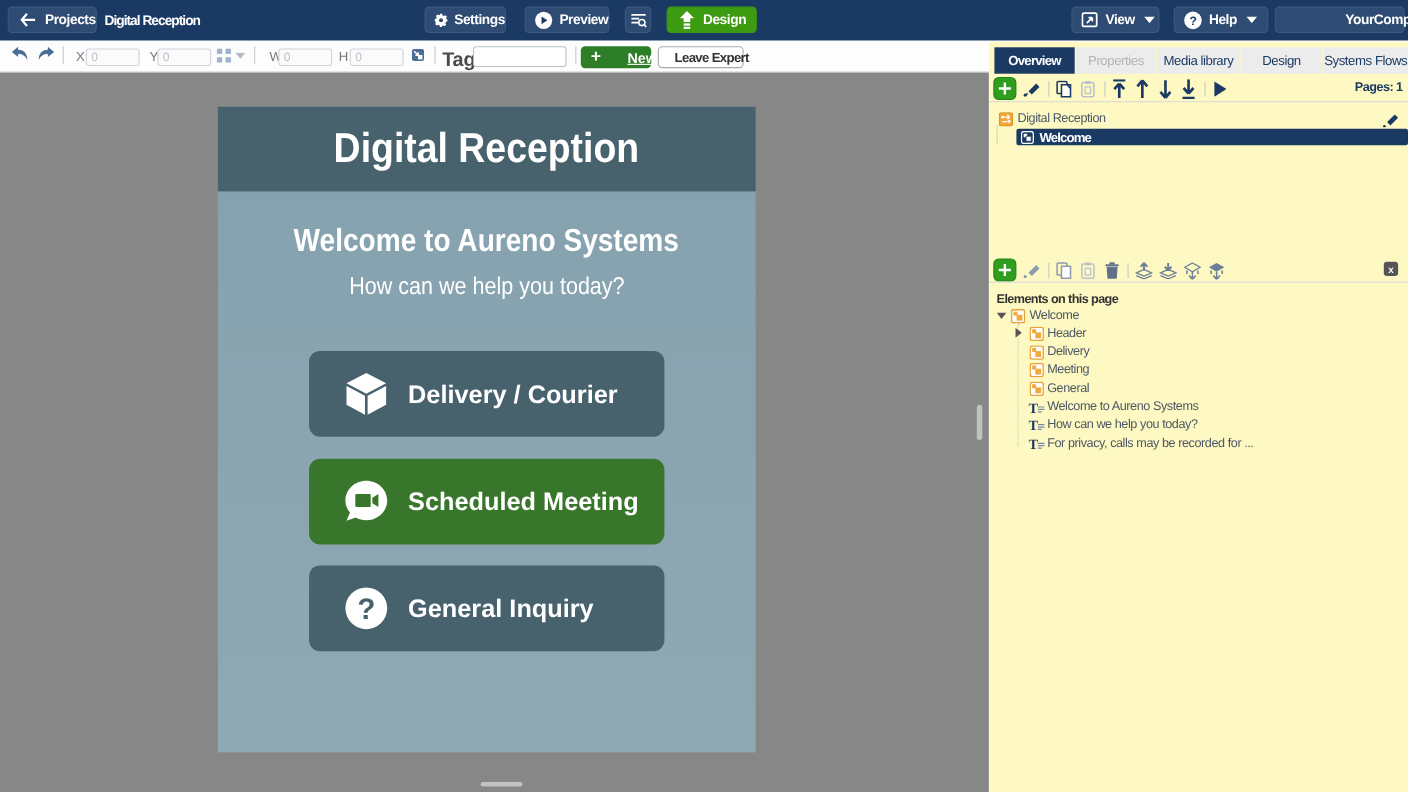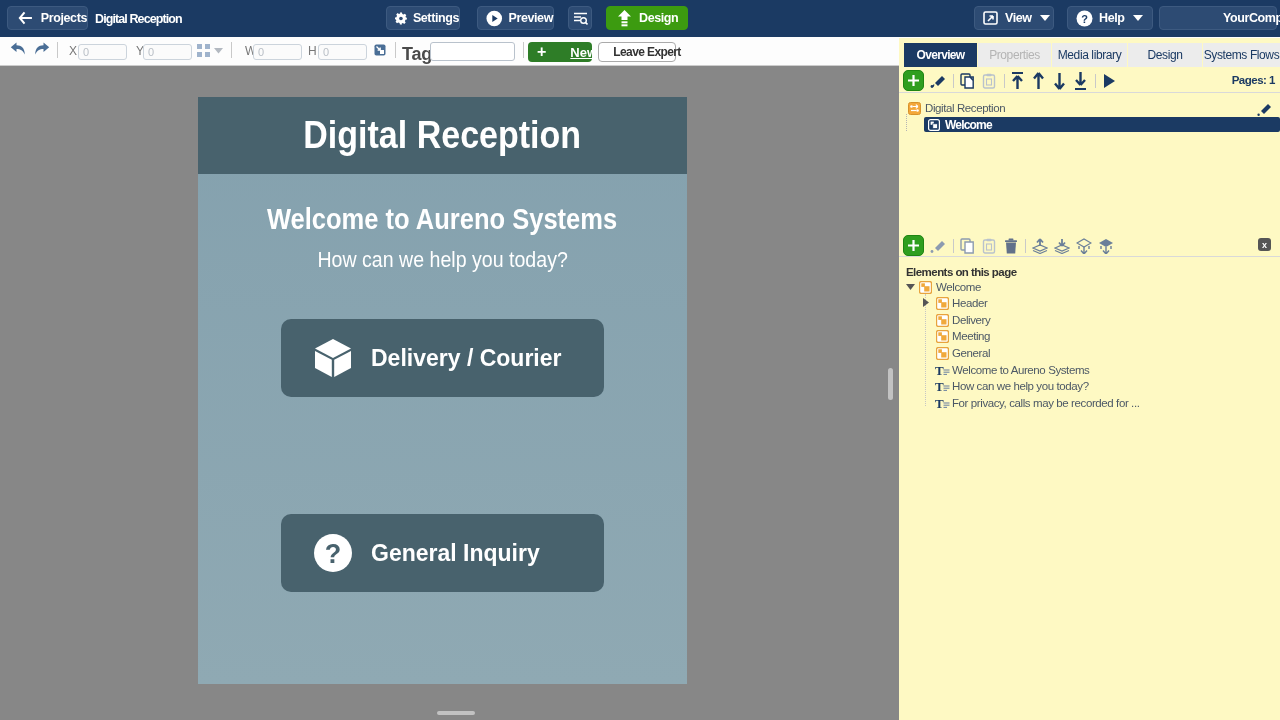--- a/index.html
+++ b/index.html
@@ -155,20 +155,30 @@
     <div class="abs" style="left:0; top:106px; width:489px; text-align:center; color:#fff; font-size:29px; font-weight:bold;"><span style="display:inline-block; transform:scaleX(0.88);">Welcome to Aureno Systems</span></div>
     <div class="abs" style="left:0; top:150px; width:489px; text-align:center; color:#fff; font-size:22px;"><span style="display:inline-block; transform:scaleX(0.89);">How can we help you today?</span></div>
     <div class="pbtn" style="top:222px; background:#48626d;">
       <svg class="icon" viewBox="0 0 40 40">
           <path fill="#fff" d="M20 1 L38 10.5 L20 20 L2 10.5 Z"></path>
           <path fill="#fff" d="M2 13 L18.8 21.8 L18.8 39 L2 30 Z"></path>
           <path fill="#fff" d="M38 13 L21.2 21.8 L21.2 39 L38 30 Z"></path>
         </svg>
       <span class="txt">Delivery / Courier</span>
     </div>
+    <div class="pbtn" style="top:320px; background:#38762b;">
+      <svg class="icon" viewBox="0 0 40 40">
+          <path fill="#fff" d="M20 1 C30.5 1 39 9 39 19 C39 29 30.5 37 20 37 C16.5 37 13.2 36.1 10.4 34.5 L2 37.5 L5.2 30 C2.5 26.9 1 23.1 1 19 C1 9 9.5 1 20 1 Z"></path>
+          <g fill="#38762b">
+            <rect x="10" y="13" width="14" height="12" rx="1"></rect>
+            <path d="M25.5 16.5 L31 13 L31 25 L25.5 21.5 Z"></path>
+          </g>
+        </svg>
+      <span class="txt">Scheduled Meeting</span>
+    </div>
     <div class="pbtn" style="top:417px; background:#48626d;">
       <svg class="icon" viewBox="0 0 40 40">
           <circle cx="20" cy="20" r="19" fill="#fff"></circle>
           <text x="20" y="29.5" font-size="27" font-weight="bold" fill="#48626d" text-anchor="middle" font-family="Liberation Sans">?</text>
         </svg>
       <span class="txt">General Inquiry</span>
     </div>
   </div>
 
   <div class="abs" style="left:888px; top:302px; width:5px; height:32px; background:#c2c2c2; border-radius:3px;"></div>

